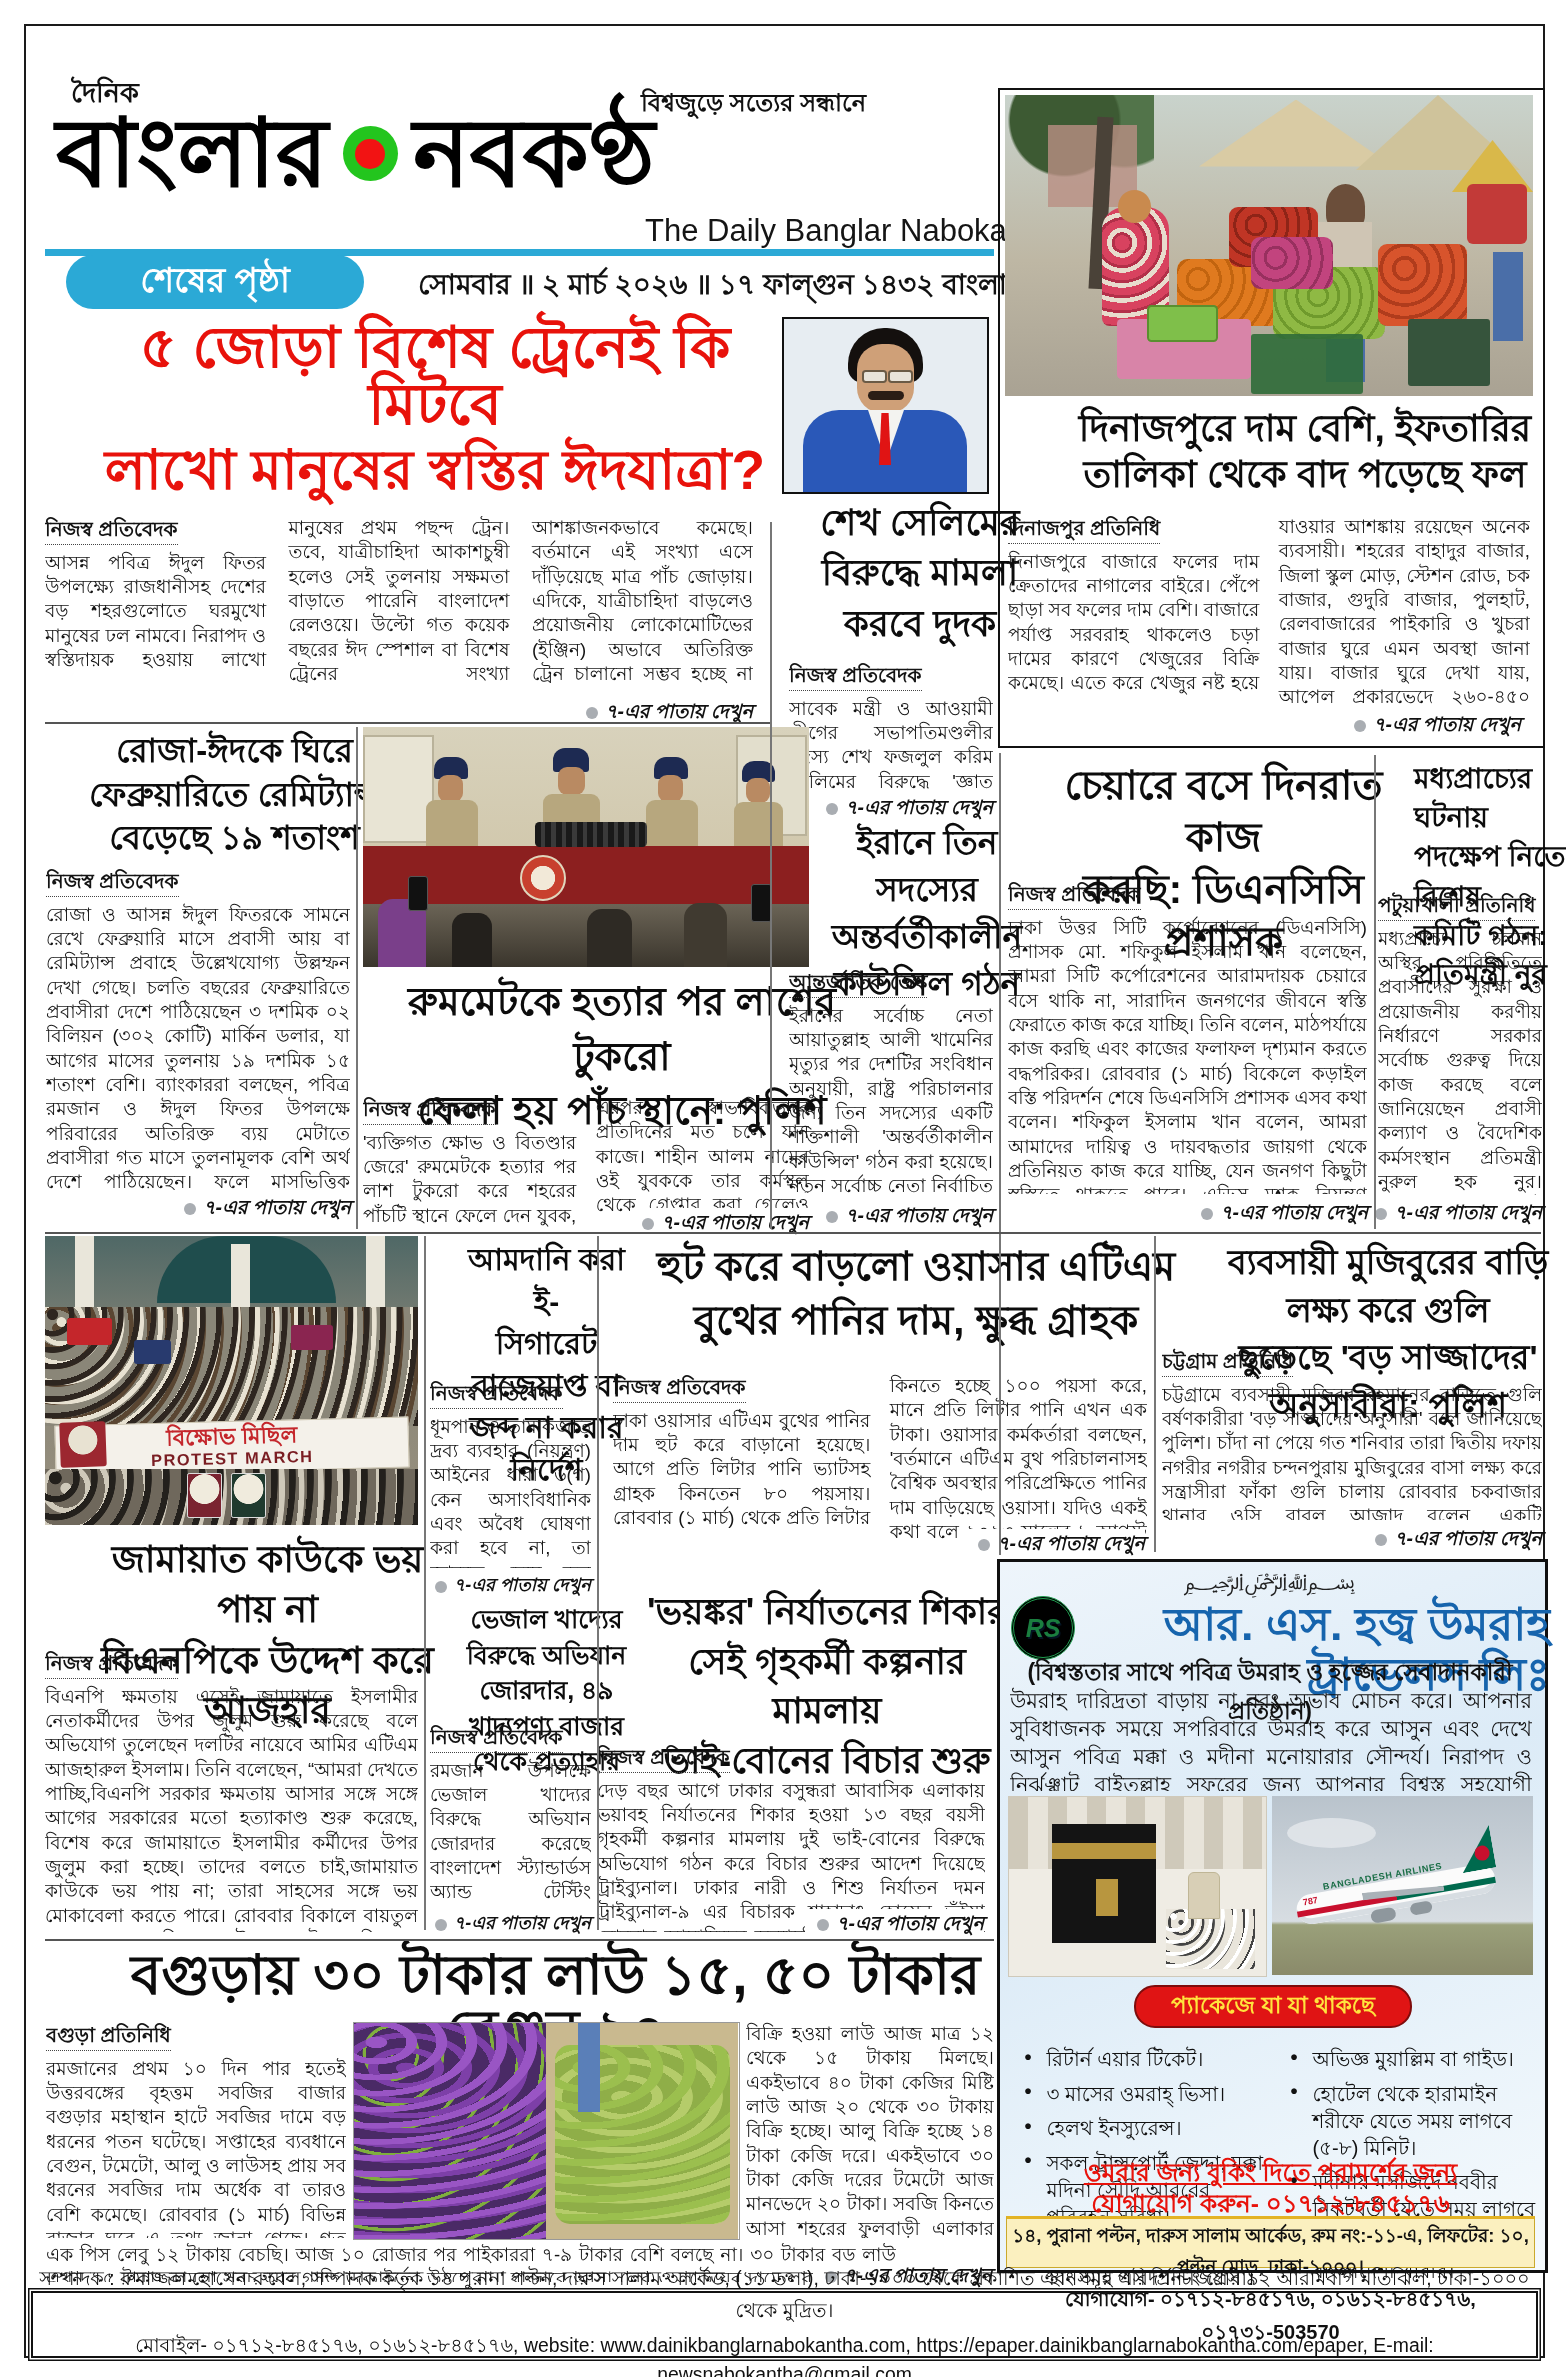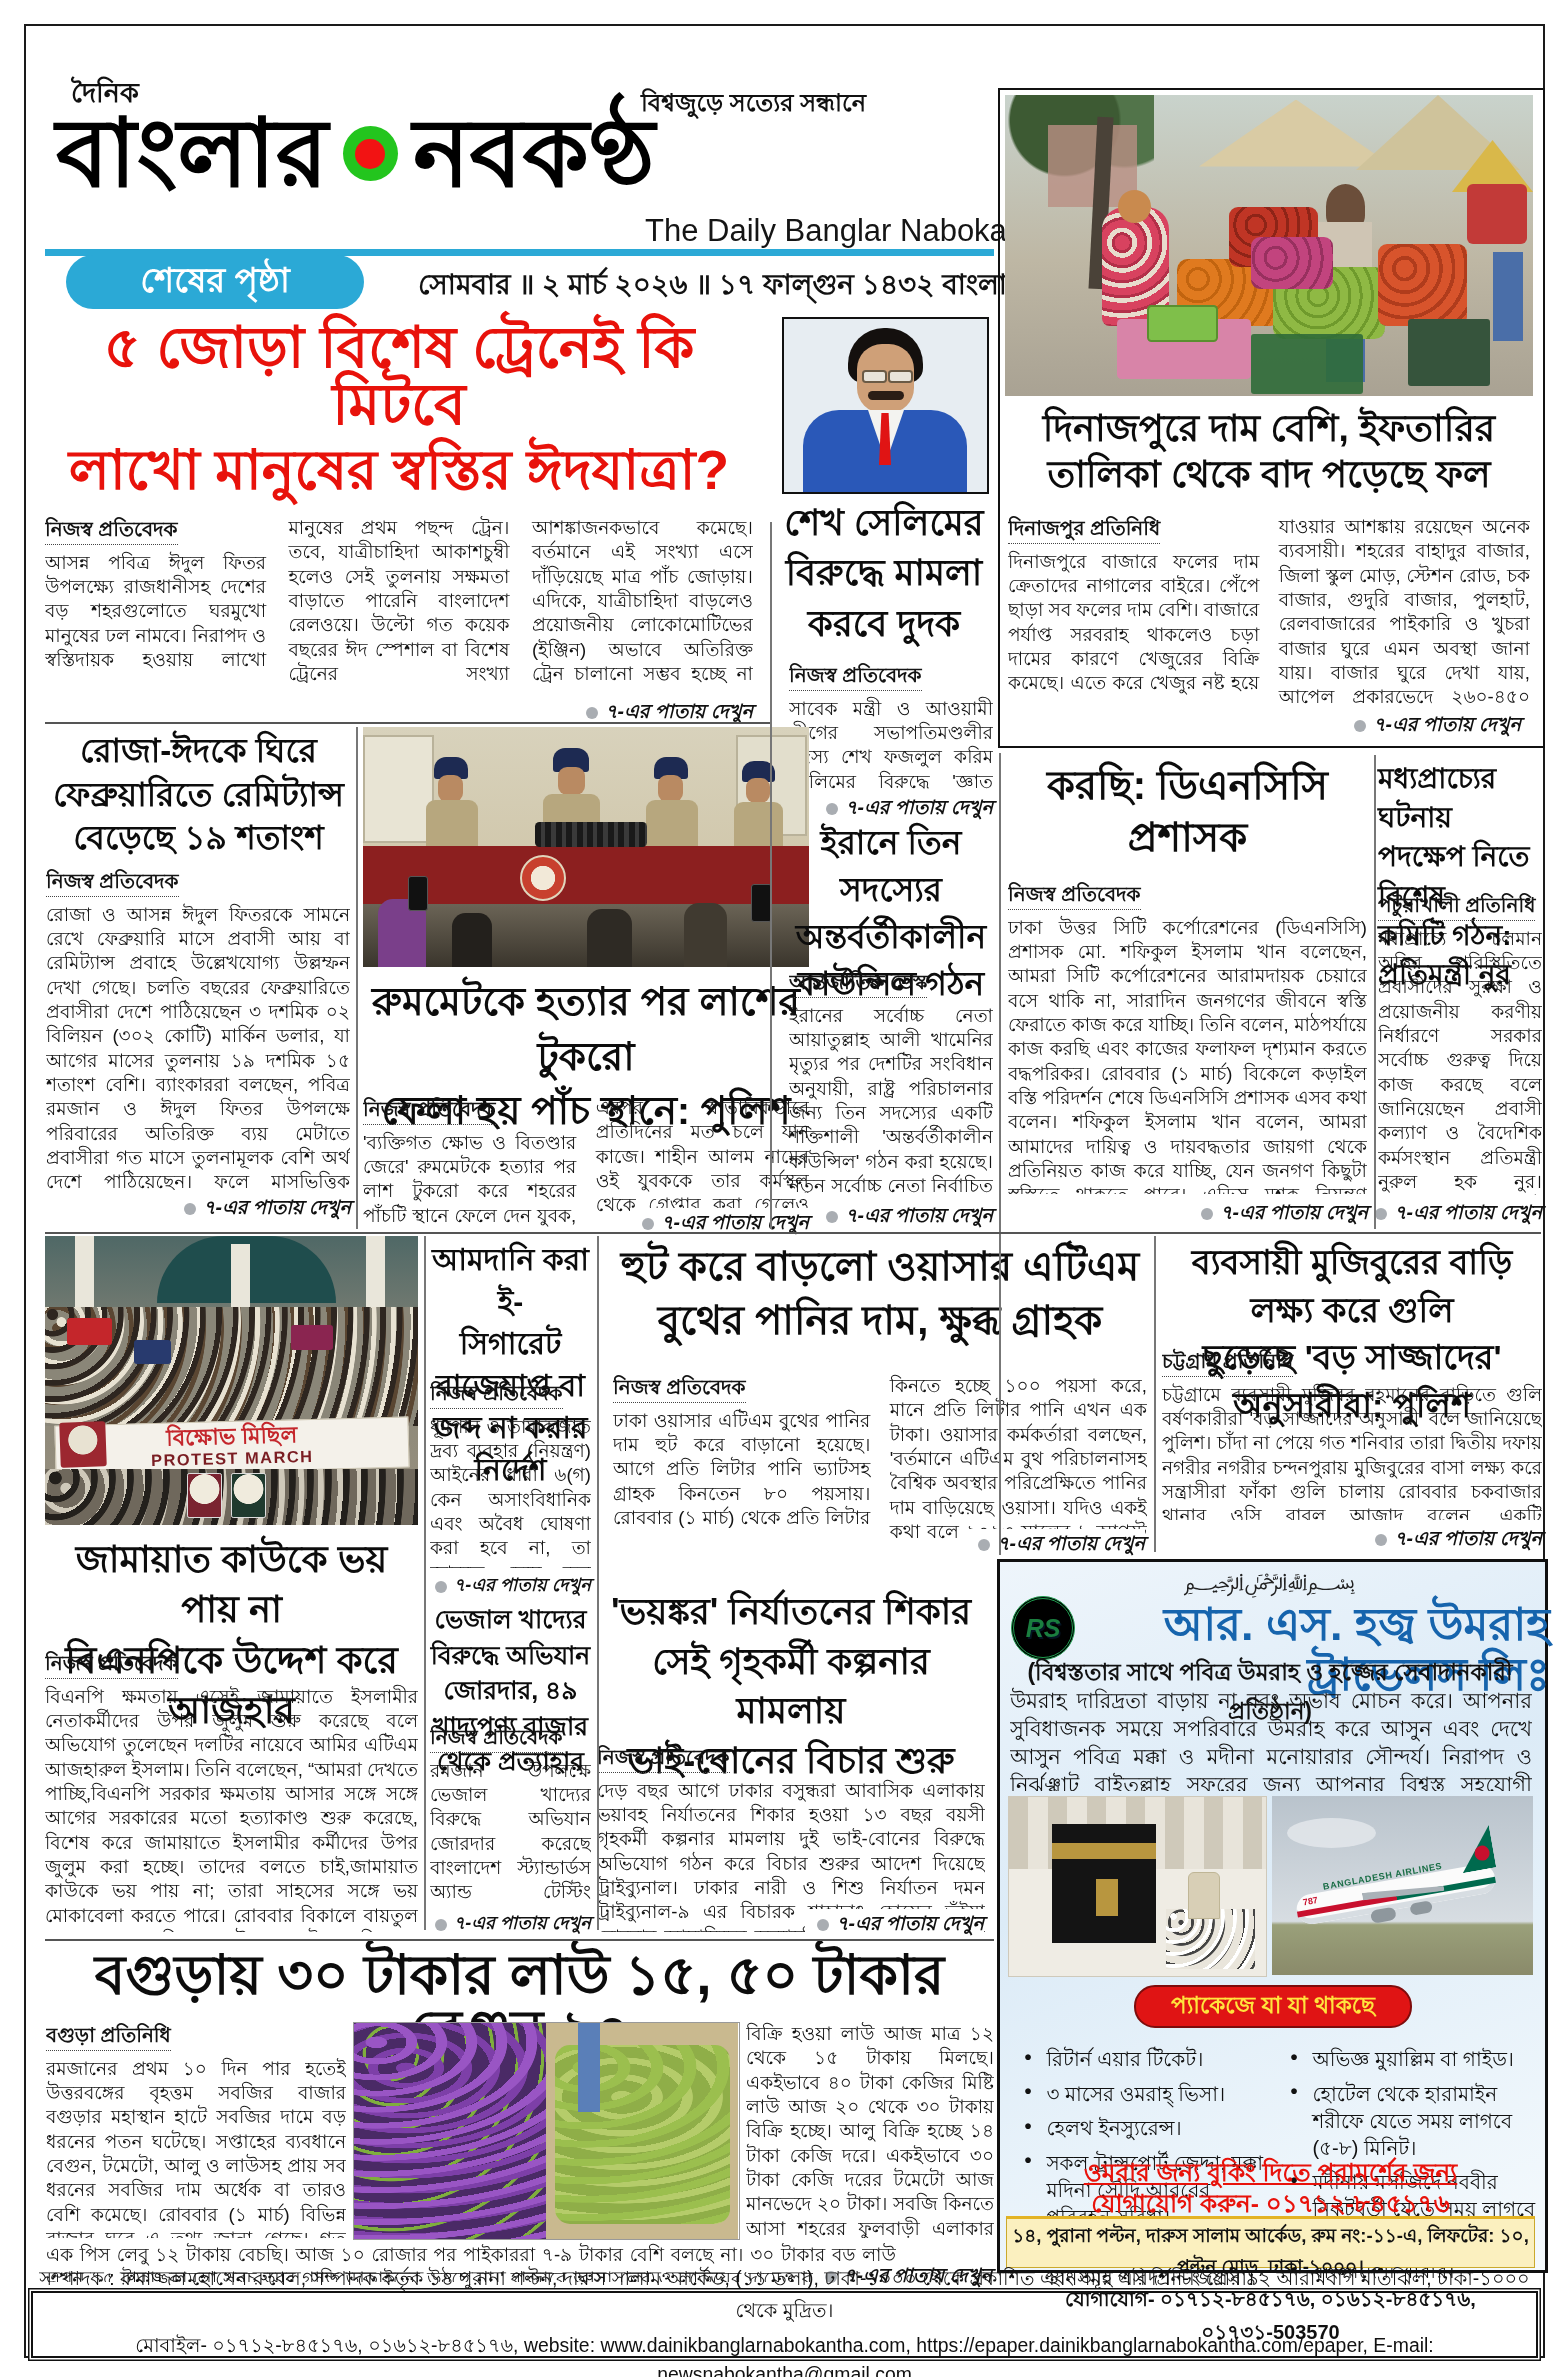--- a/index.html
+++ b/index.html
@@ -1,21 +1,21 @@
 <!DOCTYPE html>
 <html style="font-size:12px"><head>
 <meta charset="utf-8">
 <style>
   html,body{margin:0;padding:0;background:#9a9a9a;}
   #page{position:relative;width:1566px;height:2377px;background:#ffffff;margin:0 auto;
         font-family:"Liberation Sans","DejaVu Sans",sans-serif;color:#111;overflow:hidden;}
   .ab{position:absolute;}
   #border{left:24px;top:24px;width:1517px;height:2330px;border:2.2px solid #1a1a1a;pointer-events:none;}
   
-  .h{font-weight:900;color:#0c0c0c;text-align:center;line-height:1.28;letter-spacing:0;}
+  .h{font-weight:900;color:#0c0c0c;text-align:center;line-height:1.28;letter-spacing:0;margin-left:36px;}
   .red{color:#e8120b;}
   .byline{font-weight:bold;font-size:20px;border-bottom:1.5px dotted #444;display:inline-block;padding-bottom:1.5px;margin-bottom:6px;}
   .body{font-size:18.6px;line-height:1.31;text-align:justify;color:#141414;overflow:hidden;}
   .cols2{column-count:2;column-gap:19.4px;}
   .cols3{column-count:3;column-gap:22.4px;}
   .jump{display:flex;justify-content:flex-end;align-items:center;gap:6.7px;font-weight:bold;font-style:italic;font-size:19.4px;color:#111;}
   .jump .dot{width:12px;height:12px;border-radius:50%;background:#a9adb2;display:inline-block;}
   .vline{width:1.5px;background:#777;}
   .hline{height:1.5px;background:#555;}
   
@@ -190,20 +190,21 @@
   <div class="ab body" style="left:789px;top:969px;width:204px;height:224px;">
     <span class="byline">আন্তর্জাতিক ডেস্ক</span>
     <div>ইরানের সর্বোচ্চ নেতা আয়াতুল্লাহ আলী খামেনির মৃত্যুর পর দেশটির সংবিধান অনুযায়ী, রাষ্ট্র পরিচালনার জন্য তিন সদস্যের একটি শক্তিশালী 'অন্তর্বর্তীকালীন কাউন্সিল' গঠন করা হয়েছে। নতুন সর্বোচ্চ নেতা নির্বাচিত না হওয়া পর্যন্ত এই কাউন্সিলই দেশ শাসন করবে। সাংবিধানিক বাধ্যবাধকতা মেনে এই কাউন্সিলে অন্তর্ভুক্ত করা হয়েছে প্রভাবশালী গার্ডিয়ান কাউন্সিলের সদস্য ৬৭ বছর বয়সী আয়াতুল্লাহ আলিরেজা আরাফিকে। ইরানের শক্তিশালী সালিশি সংস্থা 'এক্সপেডিয়েন্সি কাউন্সিল' আরাফিকে এই পদের জন্য নিশ্চিত করেছে। কাউন্সিলের অন্য দুই সদস্য হলেন-ইরানের বর্তমান প্রেসিডেন্ট মাসুদ পেজেশকিয়ান</div>
   </div>
   <div class="ab jump" style="left:814px;top:1201px;width:179px;">
       <span class="dot"></span>
       <span>৭-এর পাতায় দেখুন</span>
     </div>
 
   <div class="ab h" style="left:1008px;top:759px;width:359px;font-size:40px;line-height:1.3;">
+    <div>চেয়ারে বসে দিনরাত কাজ</div>
     <div>করছি: ডিএনসিসি প্রশাসক</div>
   </div>
   <div class="ab body" style="left:1008px;top:881px;width:359px;height:313px;">
     <span class="byline">নিজস্ব প্রতিবেদক</span>
     <div>ঢাকা উত্তর সিটি কর্পোরেশনের (ডিএনসিসি) প্রশাসক মো. শফিকুল ইসলাম খান বলেছেন, আমরা সিটি কর্পোরেশনের আরামদায়ক চেয়ারে বসে থাকি না, সারাদিন জনগণের জীবনে স্বস্তি ফেরাতে কাজ করে যাচ্ছি। তিনি বলেন, মাঠপর্যায়ে কাজ করছি এবং কাজের ফলাফল দৃশ্যমান করতে বদ্ধপরিকর। রোববার (১ মার্চ) বিকেলে কড়াইল বস্তি পরিদর্শন শেষে ডিএনসিসি প্রশাসক এসব কথা বলেন। শফিকুল ইসলাম খান বলেন, আমরা আমাদের দায়িত্ব ও দায়বদ্ধতার জায়গা থেকে প্রতিনিয়ত কাজ করে যাচ্ছি, যেন জনগণ কিছুটা স্বস্তিতে থাকতে পারে। এডিস মশক নিয়ন্ত্রণ সম্পর্কে ডিএনসিসি প্রশাসক জানান, মশক নিয়ন্ত্রণে একটি মনিটরিং সেল গঠন করে নির্দিষ্ট পরিকল্পনামাফিক কার্যক্রম শুরু হয়েছে। অল্প সময়ের মধ্যেই নগরবাসী এ কার্যক্রমের সুফল দেখতে পাবেন। সাংবাদিকদের এক প্রশ্নের জবাবে তিনি বলেন, নির্বাচনী অঙ্গীকার বাস্তবায়নের লক্ষ্যেই আমরা কাজ করে যাচ্ছি। রাস্তাঘাট সংস্কার, লেকগুলোর সুরক্ষা এবং বাসযোগ্য নগর পরিবেশ গড়ে তুলতে প্রয়োজনীয় উদ্যোগ নেওয়া হচ্ছে। জনগণ যে আশা ও বিশ্বাস থেকে আমাদেরকে ভোট দিয়েছেন, সেই প্রত্যাশা পূরণে আমরা নিরলসভাবে কাজ করে যাচ্ছি। পরিদর্শনকালে স্থানীয় সরকার প্রতিমন্ত্রী মীর শাহে আলম উপস্থিত ছিলেন। প্রতিমন্ত্রী বলেন, ফ্যামিলি কার্ডে দেওয়ার লক্ষ্যে কড়াইল বস্তি এলাকায় তথ্য সংগ্রহের কার্যক্রম চলছে, আমরা তথ্য সংগ্রহ কার্যক্রম পরিদর্শন করলাম। যোগ্য ব্যক্তিরা বিনামূল্যে ফ্যামিলি কার্ড পাবেন এবং সরাসরি তাদের হিসাবে পাঠানো হবে। এ বিষয়ে কাউকে কোনো ধরনের ঘুষ না দেওয়ার জন্য অনুরোধ জানাচ্ছি। তিনি আরও</div>
   </div>
   <div class="ab jump" style="left:1189px;top:1198px;width:179px;">
       <span class="dot"></span>
       <span>৭-এর পাতায় দেখুন</span>
     </div>

